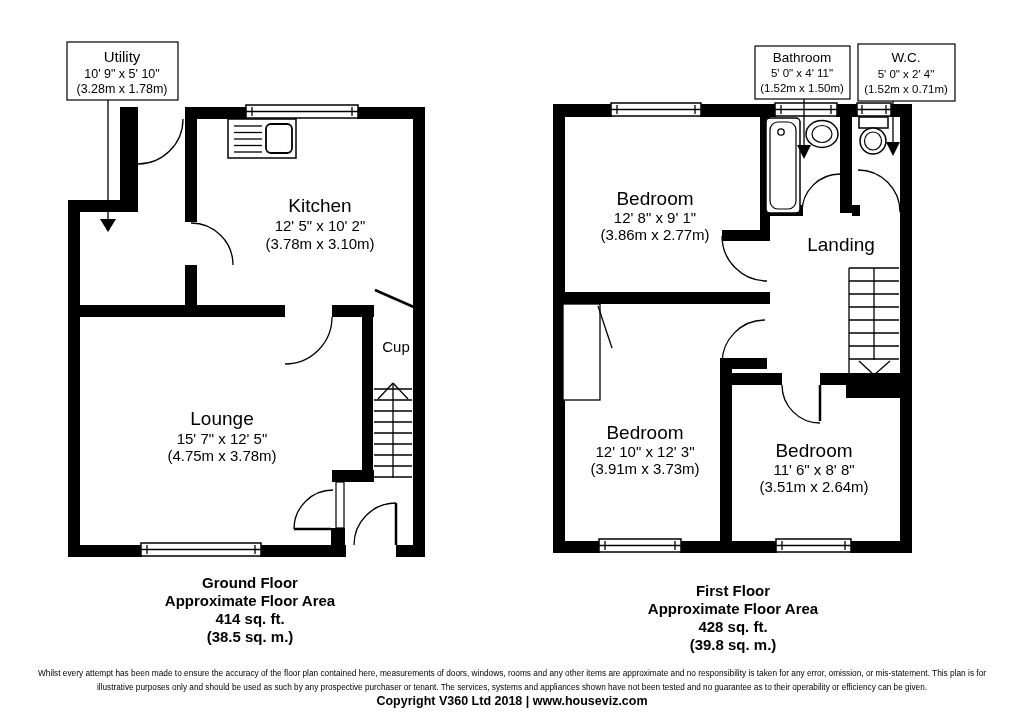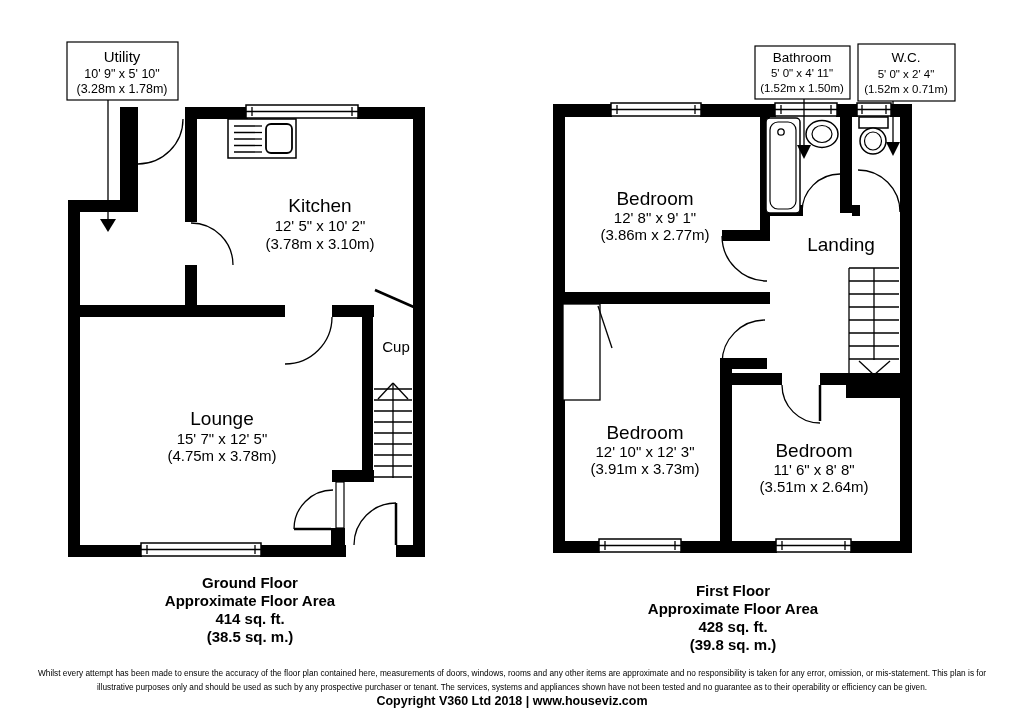--- a/index.html
+++ b/index.html
@@ -1,16 +1,16 @@
 <!DOCTYPE html>
 <html><head>
 <meta charset="utf-8">
 <style>
   html,body{margin:0;padding:0;background:#fff;}
-  .canvas{position:relative;width:1024px;height:723px;background:#fff;overflow:hidden;border-radius:22px;}
+  .canvas{position:relative;width:1024px;height:723px;background:#fff;overflow:hidden;}
   svg{position:absolute;left:0;top:0;}
   svg text{font-family:"Liberation Sans","DejaVu Sans",sans-serif;fill:#000;}
   .room-name{font-size:19px;}
   .room-dim{font-size:15px;}
   .box-name{font-size:13.5px;}
   .box-dim{font-size:11.5px;}
   .ubox-name{font-size:15px;}
   .ubox-dim{font-size:12.5px;}
   .cup-label{font-size:15px;}
   .caption{font-size:15px;font-weight:bold;}

